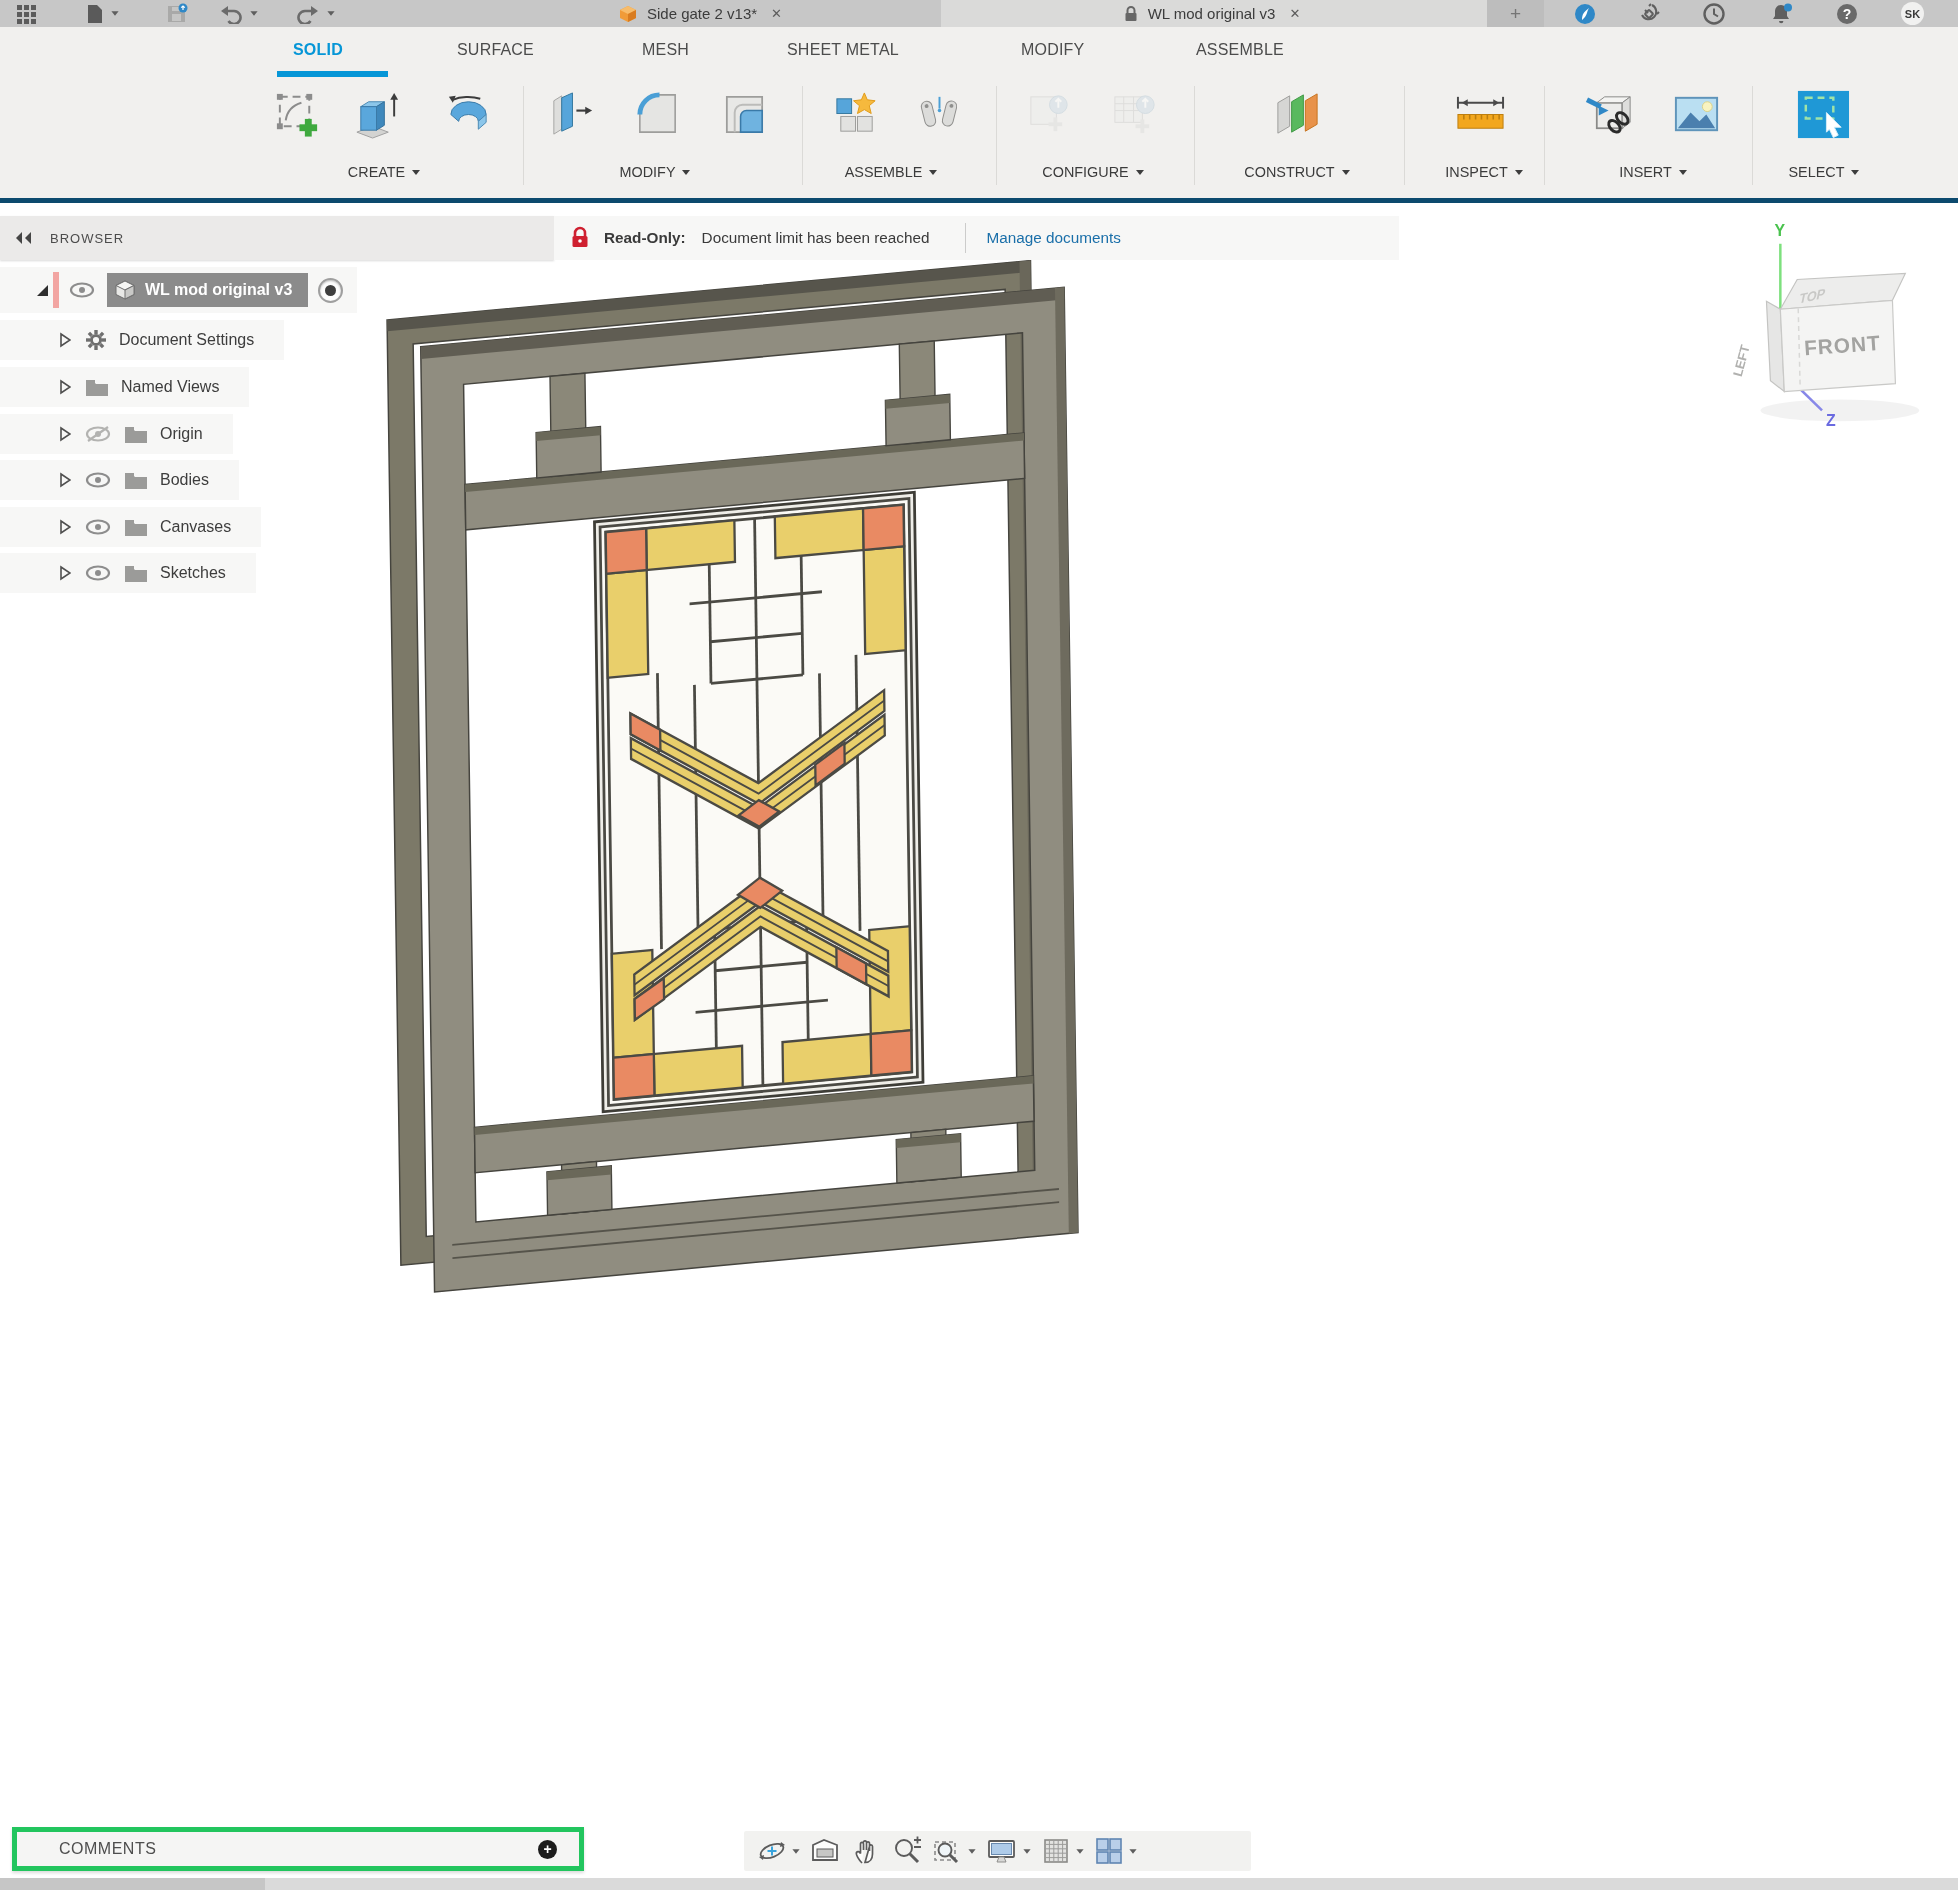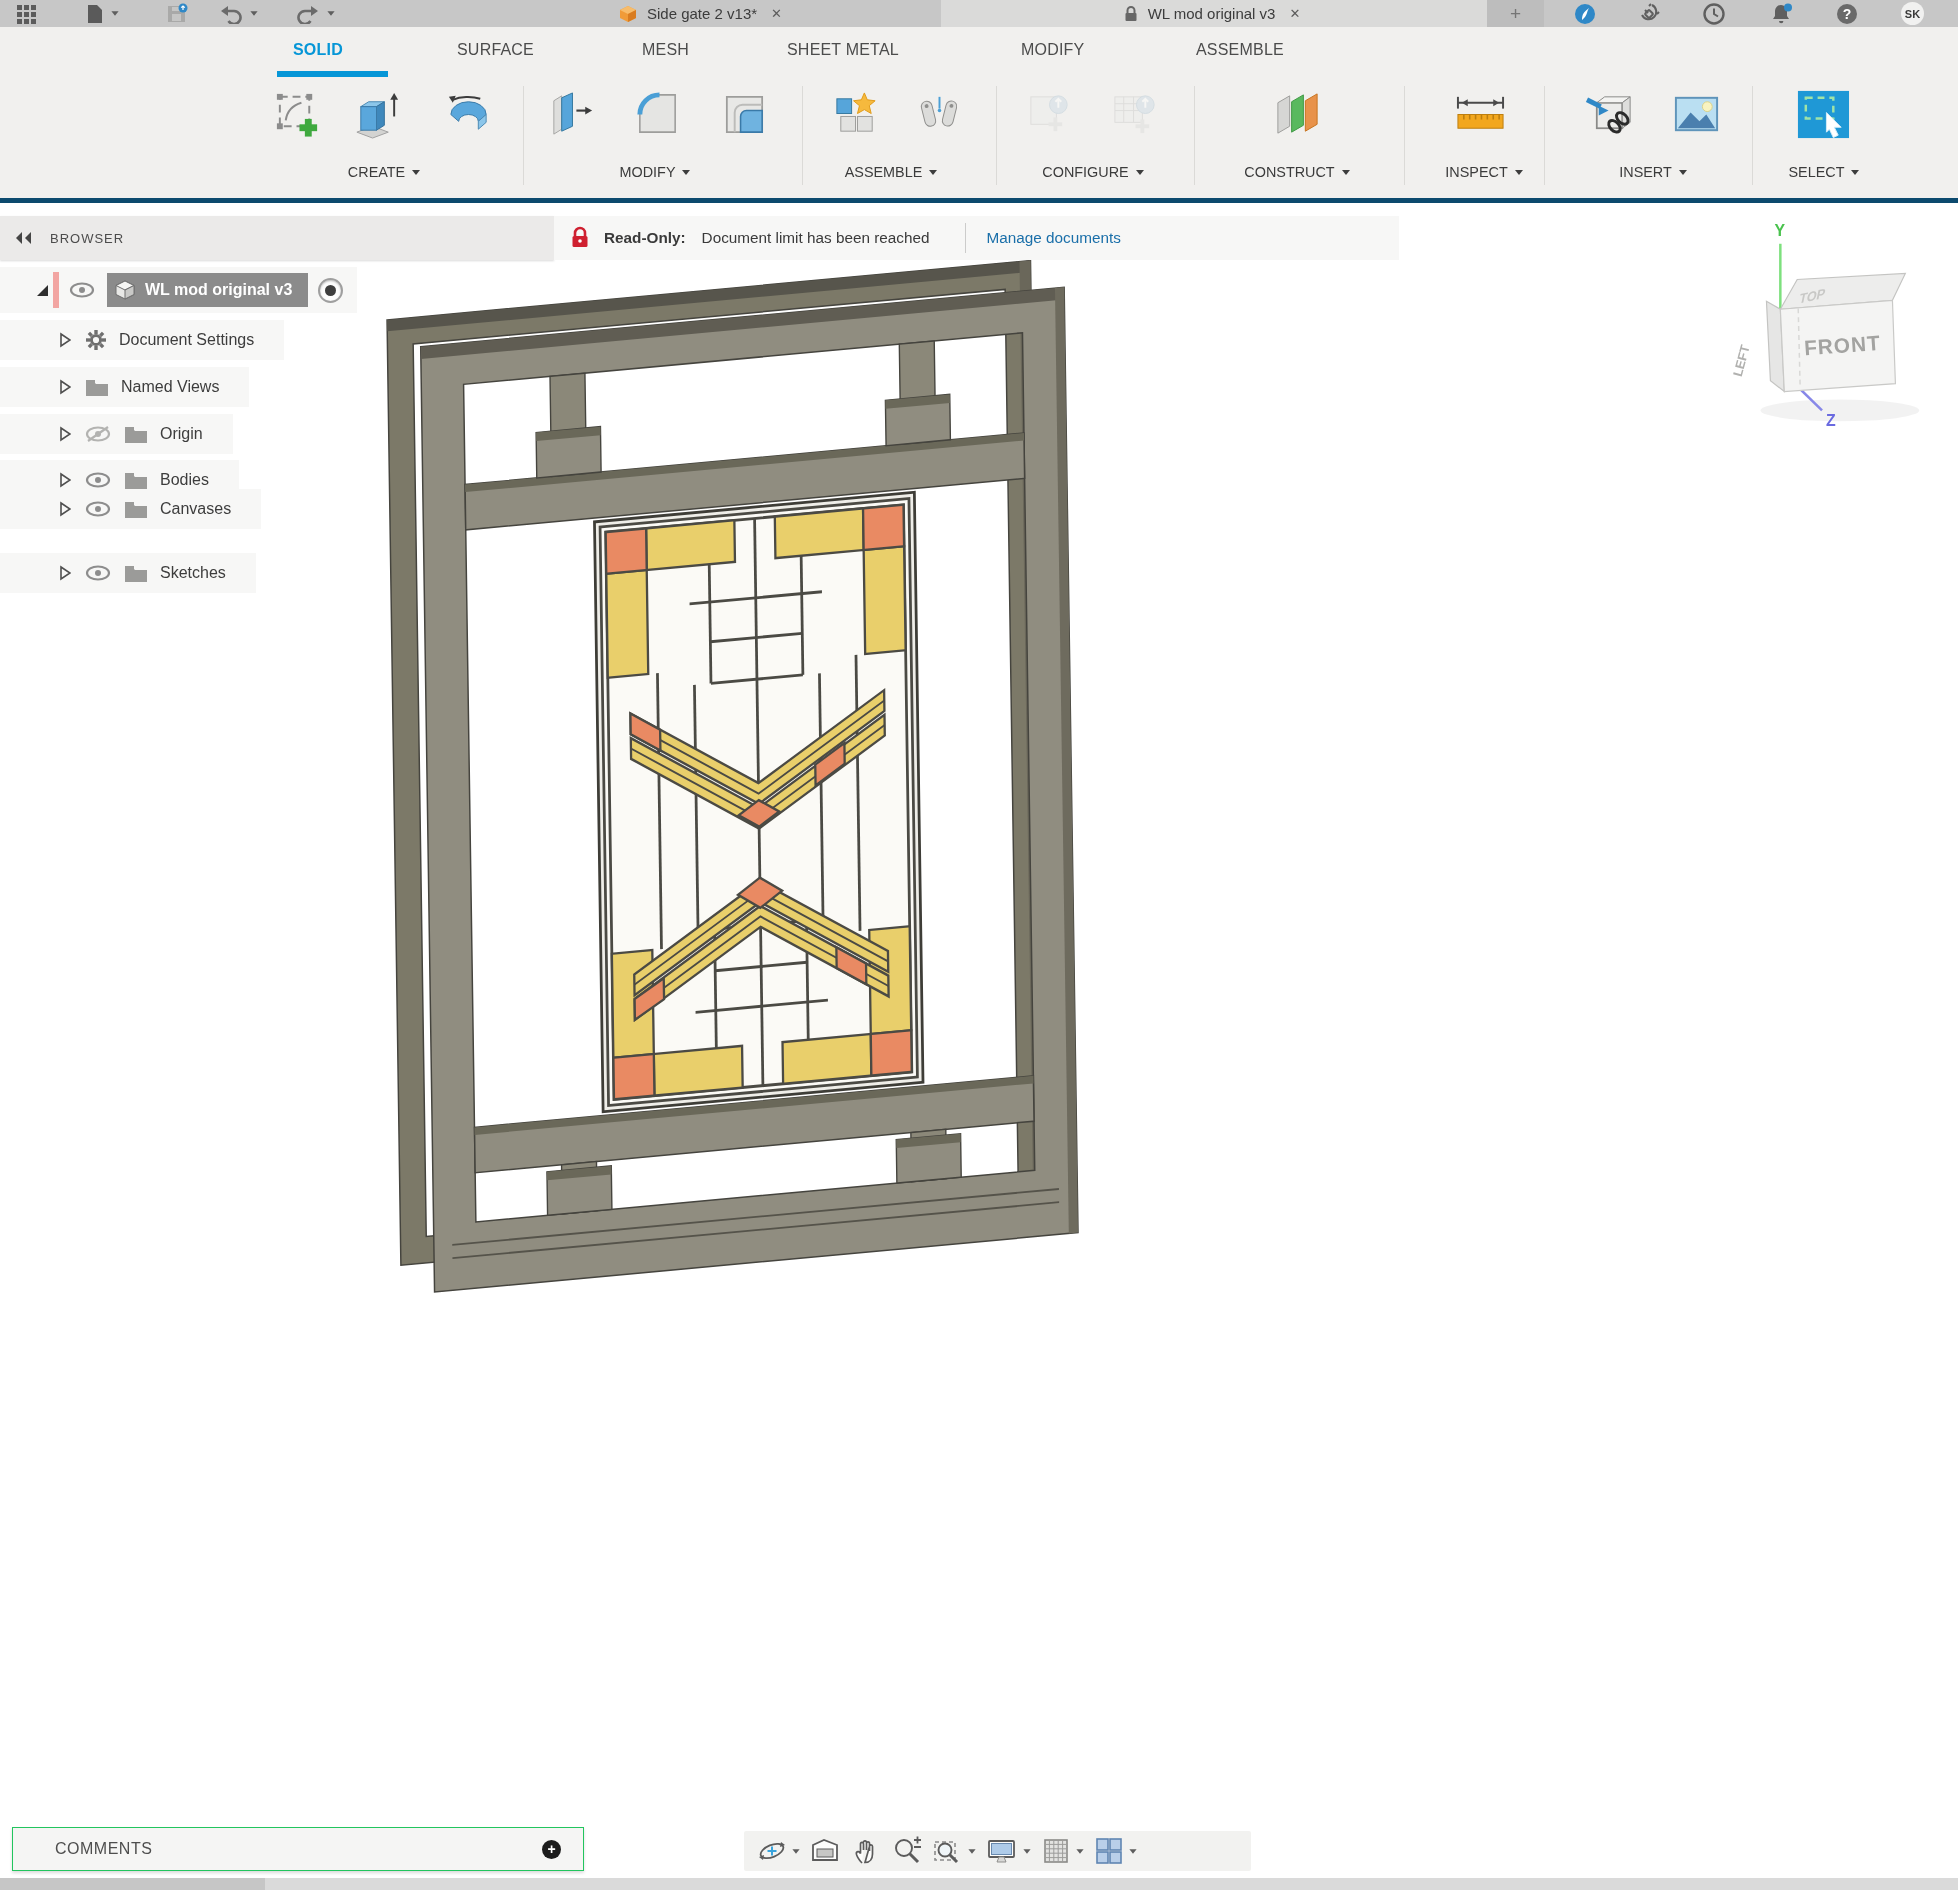--- a/index.html
+++ b/index.html
@@ -43,21 +43,21 @@
   .trow { position:absolute; left:0; height:40px; display:flex; align-items:center; background:rgba(246,246,245,.93); padding-right:30px; }
   .trow .tri { margin-left:59px; margin-right:14px; flex:0 0 auto; }
   .ticon { margin-right:12px; flex:0 0 auto; }
   .root-row { position:absolute; left:0; top:0; height:46px; display:flex; align-items:center; background:rgba(246,246,245,.93); padding-right:14px; }
   .root-label { background:#8b8b8b; color:#ffffff; font-weight:bold; height:34px; display:flex; align-items:center; padding:0 16px 0 8px; gap:10px; }
   .pinkbar { width:6px; height:36px; background:#f2a5a2; margin:0 10px 0 2px; }
   .radio { width:25px; height:25px; border-radius:50%; background:#fdfdfd; border:2px solid #9f9f9f; margin-left:10px; display:flex; align-items:center; justify-content:center; box-shadow:inset 0 1px 2px rgba(0,0,0,.25); }
   .radio i { width:11px; height:11px; border-radius:50%; background:#3e3e3e; }
 
   
-  .comments { position:absolute; left:12px; top:1827px; width:572px; height:44px; background:#f5f5f4; border:1px solid #22c55e; box-shadow:0 2px 3px rgba(0,0,0,.14); display:flex; align-items:center; z-index:7; }
+  .comments { position:absolute; left:12px; top:1827px; width:572px; height:44px; background:#f5f5f4; border:5px solid #22c55e; box-shadow:0 2px 3px rgba(0,0,0,.14); display:flex; align-items:center; z-index:7; }
   .comments .cl { margin-left:42px; font-size:16px; letter-spacing:0.5px; color:#4e4e4e; }
   .cplus { margin-left:auto; margin-right:22px; width:19px; height:19px; border-radius:50%; background:#1c1c1c; color:#fff; font-size:14px; font-weight:bold; display:flex; align-items:center; justify-content:center; }
   .navbar { position:absolute; left:744px; top:1831px; width:507px; height:40px; background:#f2f2f0; border-radius:2px; display:flex; align-items:center; gap:9px; padding:0 12px; z-index:7; }
   .nbtn { display:flex; align-items:center; gap:4px; }
   .bottomstrip { position:absolute; left:0; bottom:0; width:1958px; height:13px; background:#c6c6c6; z-index:8; }
   .bottomstrip .lite { position:absolute; left:265px; top:0; right:0; height:13px; background:#dadada; }
 
   svg text { font-family:"Liberation Sans", sans-serif; }
 </style>
 </head>
@@ -594,21 +594,21 @@
         <ellipse cx="13" cy="10" rx="11" ry="6.5" fill="none" stroke="#8d8d8d" stroke-width="2.2"></ellipse>
         <circle cx="13" cy="10" r="3" fill="#8d8d8d"></circle>
       </svg>
     <svg class="ticon" width="24" height="19" viewBox="0 0 24 19">
         <path d="M1,4 h8 l2,2 h12 v12 h-22 z" fill="#9b9b99"></path>
         <rect x="1" y="2" width="9" height="3" fill="#9b9b99"></rect>
       </svg>
     <span>Bodies</span>
   </div>
 
-  <div class="trow" style="top:222px">
+  <div class="trow" style="top:240px">
     <svg class="tri" width="12" height="16" viewBox="0 0 12 16">
         <polygon points="2,2 11,8 2,14" fill="none" stroke="#4f4f4f" stroke-width="1.6"></polygon>
       </svg>
     <svg class="ticon" width="27" height="20" viewBox="0 0 27 20">
         <ellipse cx="13" cy="10" rx="11" ry="6.5" fill="none" stroke="#8d8d8d" stroke-width="2.2"></ellipse>
         <circle cx="13" cy="10" r="3" fill="#8d8d8d"></circle>
       </svg>
     <svg class="ticon" width="24" height="19" viewBox="0 0 24 19">
         <path d="M1,4 h8 l2,2 h12 v12 h-22 z" fill="#9b9b99"></path>
         <rect x="1" y="2" width="9" height="3" fill="#9b9b99"></rect>

